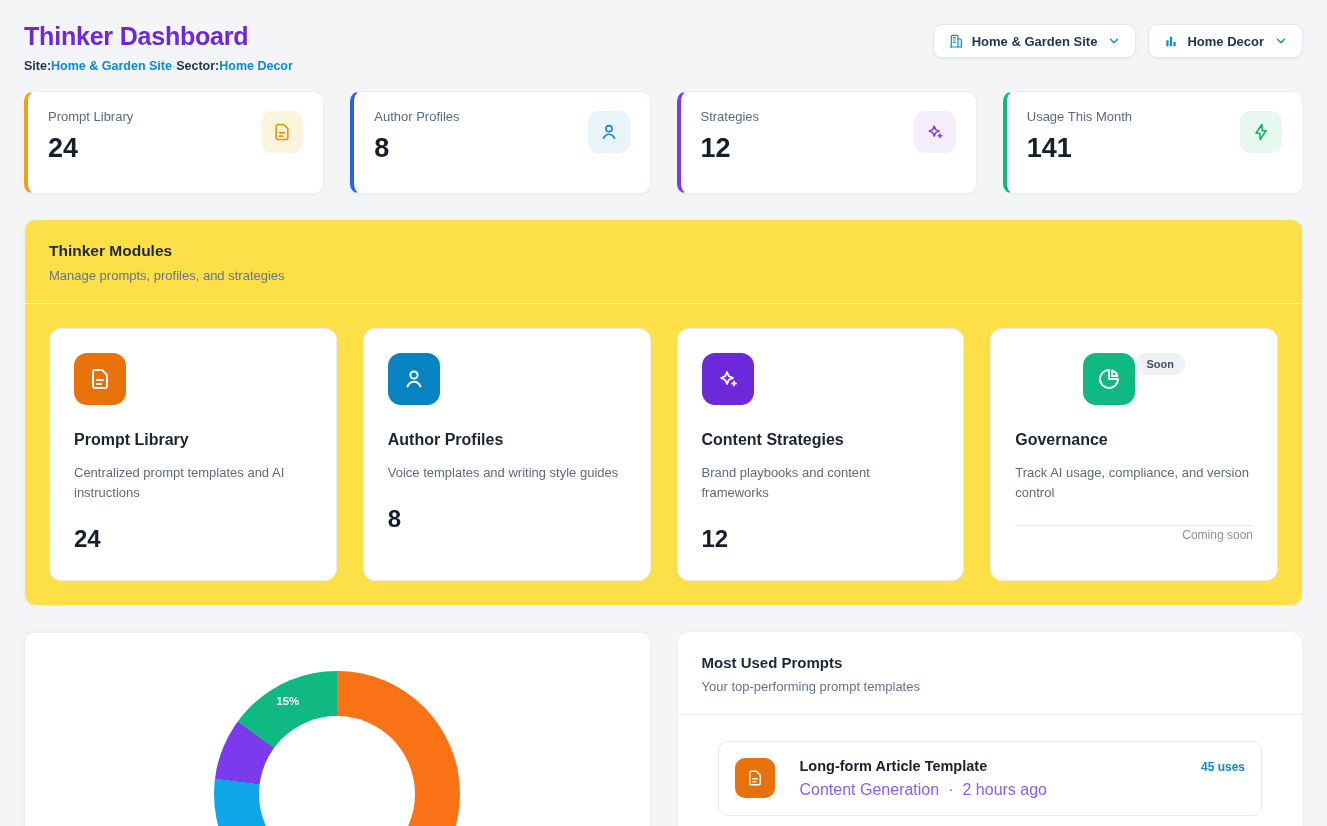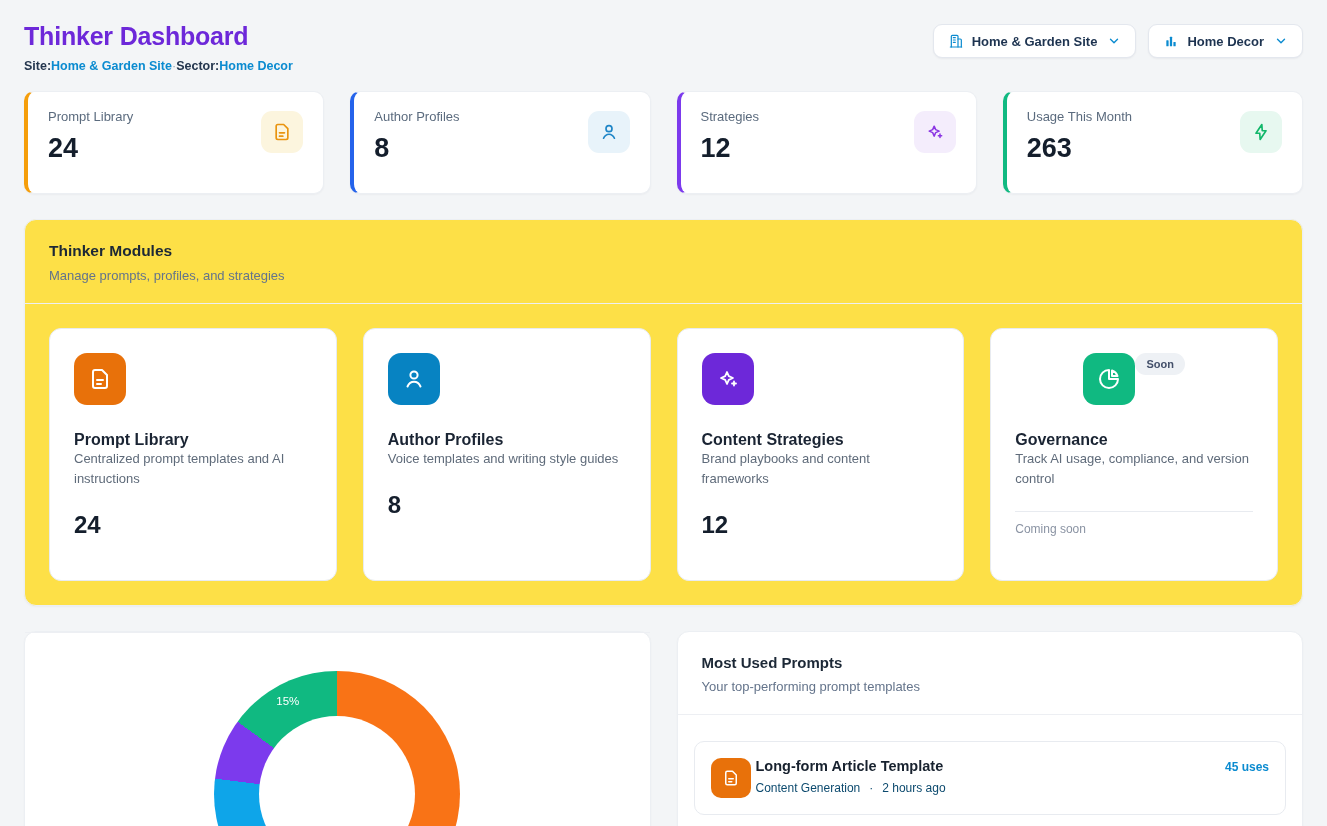--- a/index.html
+++ b/index.html
@@ -58,48 +58,48 @@
   .divider { border-top: 1px solid #edeff3; }
   .modules-grid { padding: 24px; display: grid; grid-template-columns: repeat(4, 1fr); gap: 26px; }
   .module {
     border: 1px solid #e8ebf0; border-radius: 12px; padding: 24px;
     min-height: 253px; background: #fff; cursor: pointer;
   }
   .module-top { display: flex; justify-content: center; align-items: flex-start; }
   .module-icon { width: 52px; height: 52px; border-radius: 13px; color: #fff; display: flex; align-items: center; justify-content: center; }
   .module-icon svg { width: 24px; height: 24px; }
   .module-title { margin-top: 26px; font-size: 16px; font-weight: 800; color: #1a2433; }
-  .module-desc { margin-top: 0; font-size: 13px; color: #5f6b7a; line-height: 1.55; max-width: 245px; }
+  .module-desc { margin-top: 14px; font-size: 13px; color: #5f6b7a; line-height: 1.55; max-width: 245px; }
   .module-value { margin-top: 22px; font-size: 24px; font-weight: 800; color: #141e2c; }
   .soon-badge { background: #eef1f5; color: #44506a; font-size: 11px; font-weight: 700; padding: 5px 11px; border-radius: 999px; }
   .gov-divider { margin-top: 22px; border-top: 1px solid #e8ebf0; }
-  .coming-soon { margin-top: 10px; font-size: 12px; color: #8a93a3; }
+  .coming-soon { margin-top: 2px; font-size: 12px; color: #8a93a3; text-align: right; }
 
   
   .bottom-grid { margin-top: 25px; display: grid; grid-template-columns: 1fr 1fr; gap: 26px; }
   .bottom-card { background: #fff; border: 1px solid #eceff3; border-radius: 12px; box-shadow: 0 1px 2px rgba(15,23,42,.04); height: 420px; }
   .bottom-head { padding: 22px 24px 20px; }
   .bottom-title { font-size: 15px; font-weight: 800; color: #1c2836; }
   .bottom-sub { margin-top: 8px; font-size: 13px; color: #64748b; }
 
   
   .donut-wrap { display: flex; justify-content: center; margin-top: 38px; }
   .donut { width: 246px; height: 246px; border-radius: 50%; position: relative; }
   .donut::after { content: ""; position: absolute; inset: 45px; background: #fff; border-radius: 50%; }
-  .donut-label { position: absolute; left: 62px; top: 24px; color: #fff; font-size: 11.5px; font-weight: 400; z-index: 2; }
+  .donut-label { position: absolute; left: 62px; top: 24px; color: #fff; font-size: 11.5px; font-weight: 700; z-index: 2; }
 
   
   .prompt-item {
-    margin: 26px 16px 0; border: 1px solid #e8ebf0; border-radius: 10px;
-    padding: 16px; display: flex; align-items: flex-start; gap: 5px; cursor: pointer; justify-content: center;
+    margin: 26px 40px 0; border: 1px solid #e8ebf0; border-radius: 10px;
+    padding: 16px; display: flex; align-items: flex-start; gap: 25px; cursor: pointer; justify-content: center;
   }
   .prompt-icon { width: 40px; height: 40px; border-radius: 10px; background: #e8710a; color: #fff; display: flex; align-items: center; justify-content: center; flex-shrink: 0; }
   .prompt-icon svg { width: 18px; height: 18px; }
   .prompt-title { font-size: 14.5px; font-weight: 800; color: #18222f; }
-  .prompt-meta { margin-top: 7px; font-size: 12px; color: #0c4a6e; display: flex; gap: 9px; align-items: center; }
+  .prompt-meta { margin-top: 7px; font-size: 16px; color: #8b5cf6; display: flex; gap: 9px; align-items: center; }
   .prompt-uses { margin-left: auto; color: #0b8bd0; font-size: 12px; font-weight: 700; white-space: nowrap; margin-top: 2px; }
 </style>
 </head>
 <body>
 
 <div class="page">
 
   <div class="header">
     <div>
       <div class="page-title">Thinker Dashboard</div>
@@ -180,21 +180,21 @@
       <div class="chip chip-star">
         <svg viewBox="0 0 24 24" fill="none" stroke="currentColor" stroke-width="1.8" stroke-linejoin="round" stroke-linecap="round">
             <path d="M11 5l1.8 4.2L17 11l-4.2 1.8L11 17l-1.8-4.2L5 11l4.2-1.8z"></path>
             <path d="M18 14.5v4M16 16.5h4"></path>
           </svg>
       </div>
     </div>
     <div class="stat" style="border-left-color: rgb(16, 185, 129);">
       <div>
         <div class="stat-label">Usage This Month</div>
-        <div class="stat-value">263</div>
+        <div class="stat-value">141</div>
       </div>
       <div class="chip chip-bolt">
         <svg viewBox="0 0 24 24" fill="none" stroke="currentColor" stroke-width="2" stroke-linejoin="round">
             <path d="M13 3L6 13.5h4.5L11 21l7-10.5h-4.5z"></path>
           </svg>
       </div>
     </div>
   </div>
 
   <div class="panel">

